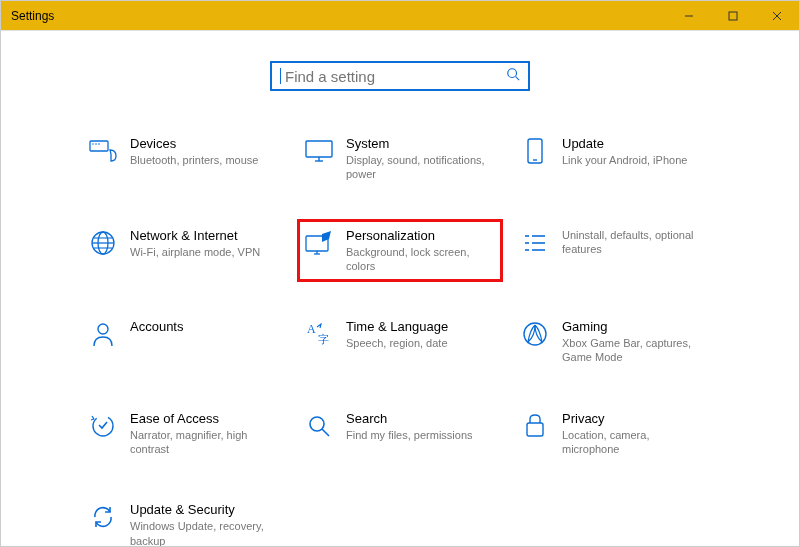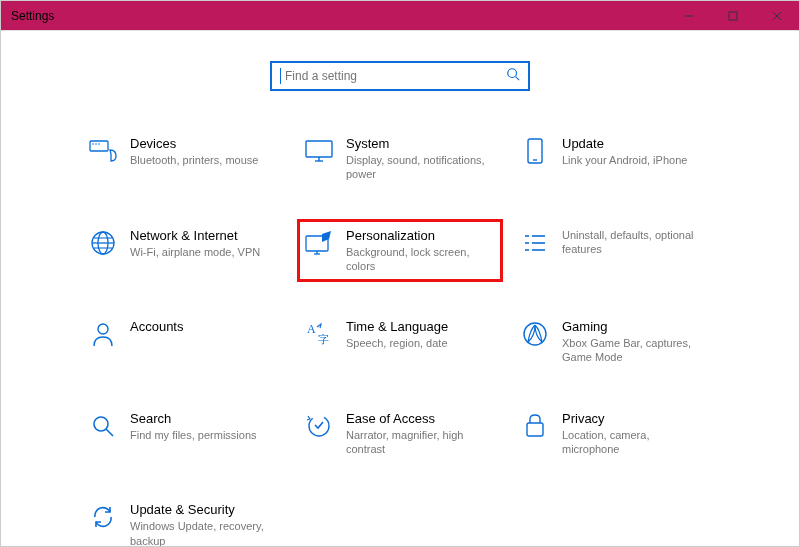--- a/index.html
+++ b/index.html
@@ -12,21 +12,21 @@
     height: 547px;
     overflow: hidden;
     border: 1px solid #ccc;
   }
   .titlebar {
     height: 30px;
     display: flex;
     align-items: center;
     justify-content: space-between;
     padding-left: 10px;
-    background: #be185d;
+    background: #eab308;
     border-bottom: 1px solid #e0e0e0;
     font-size: 12px;
   }
   .titlebar .controls {
     display: flex;
     height: 100%;
   }
   .ctrl {
     width: 44px;
     display: flex;
@@ -50,21 +50,21 @@
     border: 2px solid #0a6dd8;
     display: flex;
     align-items: center;
     padding: 0 8px;
     position: relative;
   }
   .search input {
     border: none;
     outline: none;
     flex: 1;
-    font-size: 12px;
+    font-size: 15px;
     color: #555;
     background: transparent;
   }
   .search .caret {
     width: 1px;
     height: 16px;
     background: #0a6dd8;
     margin-right: 2px;
   }
   .search-icon {
@@ -276,42 +276,42 @@
           </svg>
       </div>
       <div class="ttext">
         <div class="title">Gaming</div>
         <div class="desc">Xbox Game Bar, captures, Game Mode</div>
       </div>
     </div>
 
     <div class="tile">
       <div class="ticon">
-        <svg width="24" height="24" viewBox="0 0 24 24">
-            <circle cx="10" cy="10" r="7" fill="none" stroke="currentColor" stroke-width="1.6"></circle>
-            <line x1="15" y1="15" x2="22" y2="22" stroke="currentColor" stroke-width="1.6"></line>
-          </svg>
-      </div>
-      <div class="ttext">
-        <div class="title">Search</div>
-        <div class="desc">Find my files, permissions</div>
-      </div>
-    </div>
-
-    <div class="tile">
-      <div class="ticon">
         <svg width="26" height="26" viewBox="0 0 26 26">
             <circle cx="13" cy="13" r="10" fill="none" stroke="currentColor" stroke-width="1.4" stroke-dasharray="40 12"></circle>
             <polyline points="9,12 12,15 17,9" fill="none" stroke="currentColor" stroke-width="1.6"></polyline>
             <path d="M4 6 L2 3 M4 6 L1 7" stroke="currentColor" stroke-width="1.3" fill="none"></path>
           </svg>
       </div>
       <div class="ttext">
         <div class="title">Ease of Access</div>
         <div class="desc">Narrator, magnifier, high contrast</div>
+      </div>
+    </div>
+
+    <div class="tile">
+      <div class="ticon">
+        <svg width="24" height="24" viewBox="0 0 24 24">
+            <circle cx="10" cy="10" r="7" fill="none" stroke="currentColor" stroke-width="1.6"></circle>
+            <line x1="15" y1="15" x2="22" y2="22" stroke="currentColor" stroke-width="1.6"></line>
+          </svg>
+      </div>
+      <div class="ttext">
+        <div class="title">Search</div>
+        <div class="desc">Find my files, permissions</div>
       </div>
     </div>
 
     <div class="tile">
       <div class="ticon">
         <svg width="22" height="26" viewBox="0 0 22 26">
             <rect x="3" y="10" width="16" height="13" rx="2" fill="none" stroke="currentColor" stroke-width="1.4"></rect>
             <path d="M6 10 L6 6 Q6 2 11 2 Q16 2 16 6 L16 10" fill="none" stroke="currentColor" stroke-width="1.4"></path>
           </svg>
       </div>

